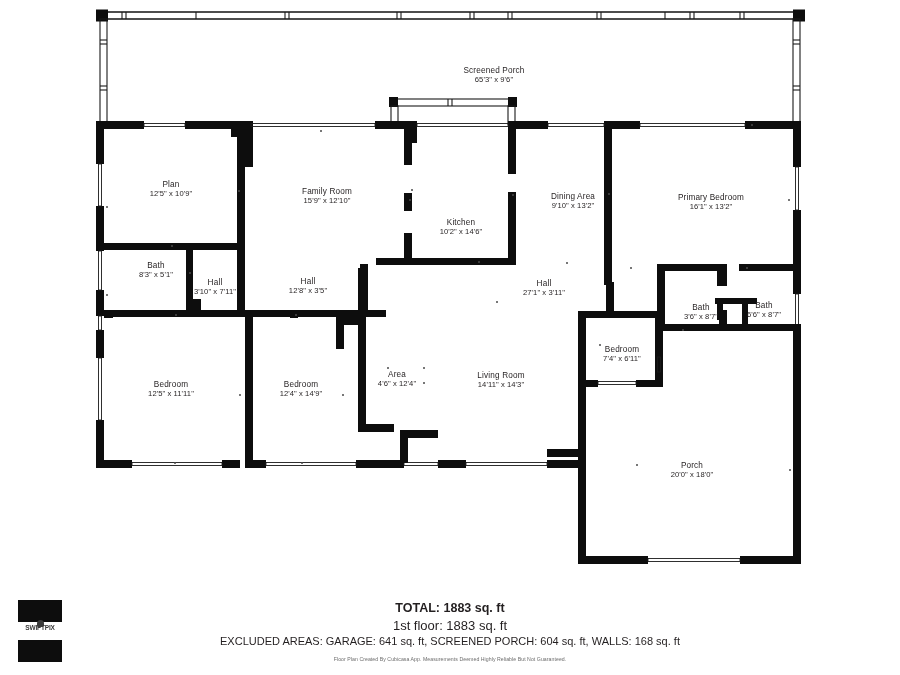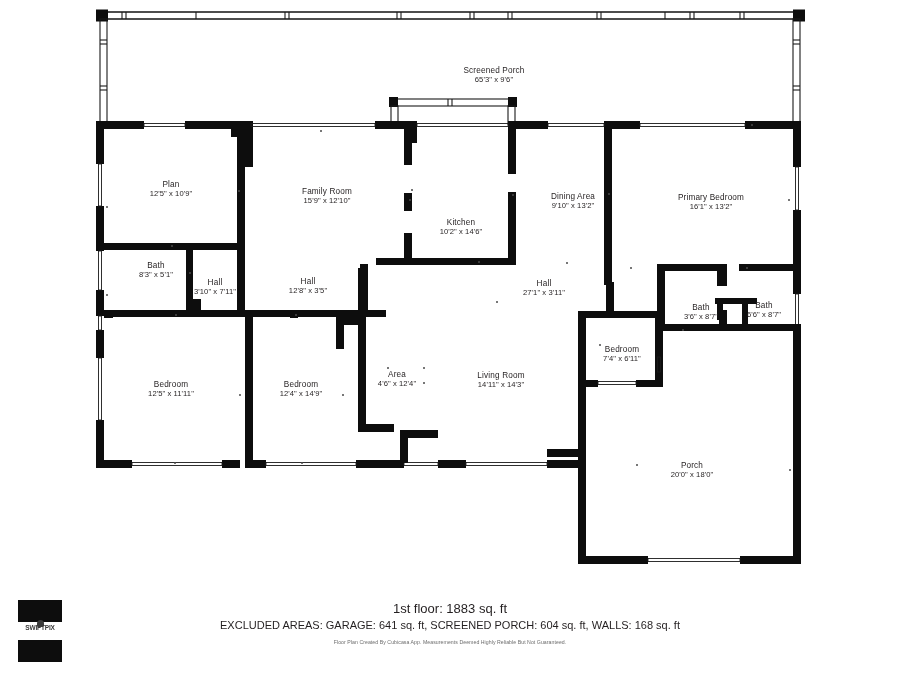--- a/index.html
+++ b/index.html
@@ -431,20 +431,21 @@
   </div>
   <div class="room-label" style="left:692px; top:471px;">
     <span class="rl-name">Porch</span>
     <span class="rl-dims">20'0" x 18'0"</span>
   </div>
 
 </div>
 
 <div id="footer">
   <div id="summary">
+    <div class="sum-total">TOTAL: 1883 sq. ft</div>
     <div class="sum-floor">1st floor: 1883 sq. ft</div>
     <div class="sum-excluded">EXCLUDED AREAS: GARAGE: 641 sq. ft, SCREENED PORCH: 604 sq. ft, WALLS: 168 sq. ft</div>
     <div class="sum-attrib">Floor Plan Created By Cubicasa App. Measurements Deemed Highly Reliable But Not Guaranteed.</div>
   </div>
 </div>
 
 <div id="logo">
   <div class="logo-bar top"></div>
   <div class="logo-mark"></div>
   <div class="logo-word">SWIFTPIX</div>

